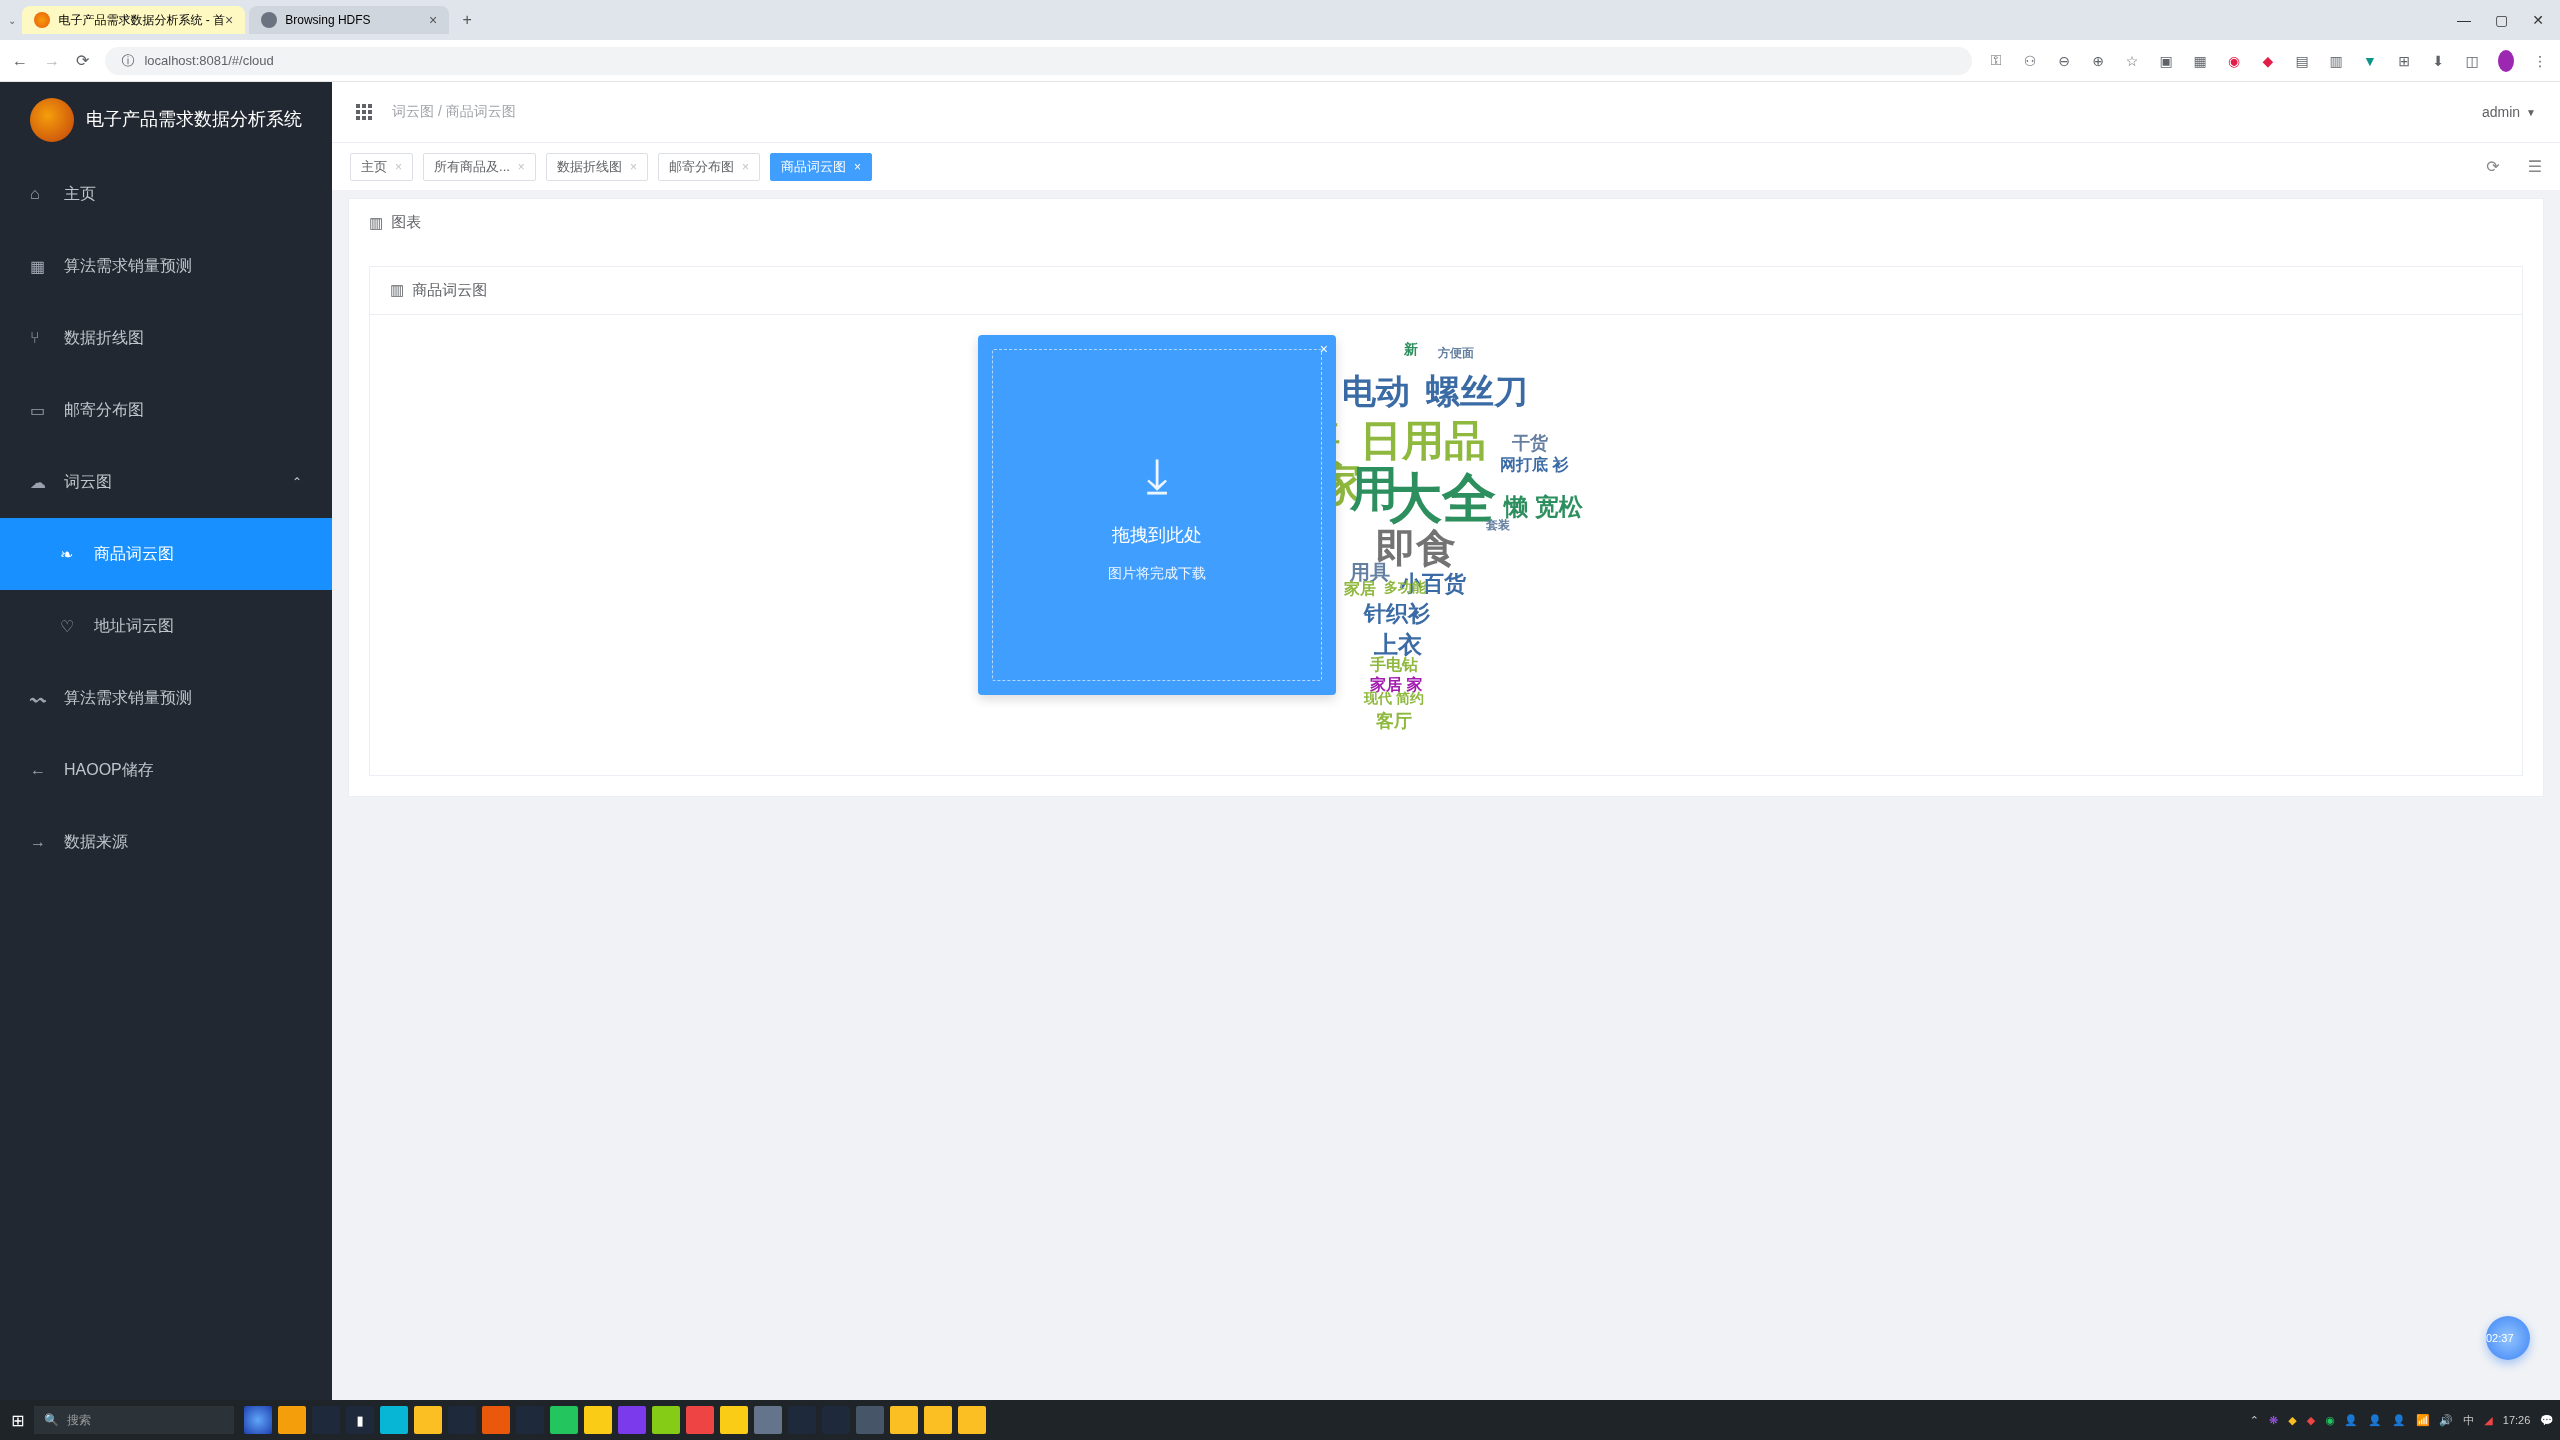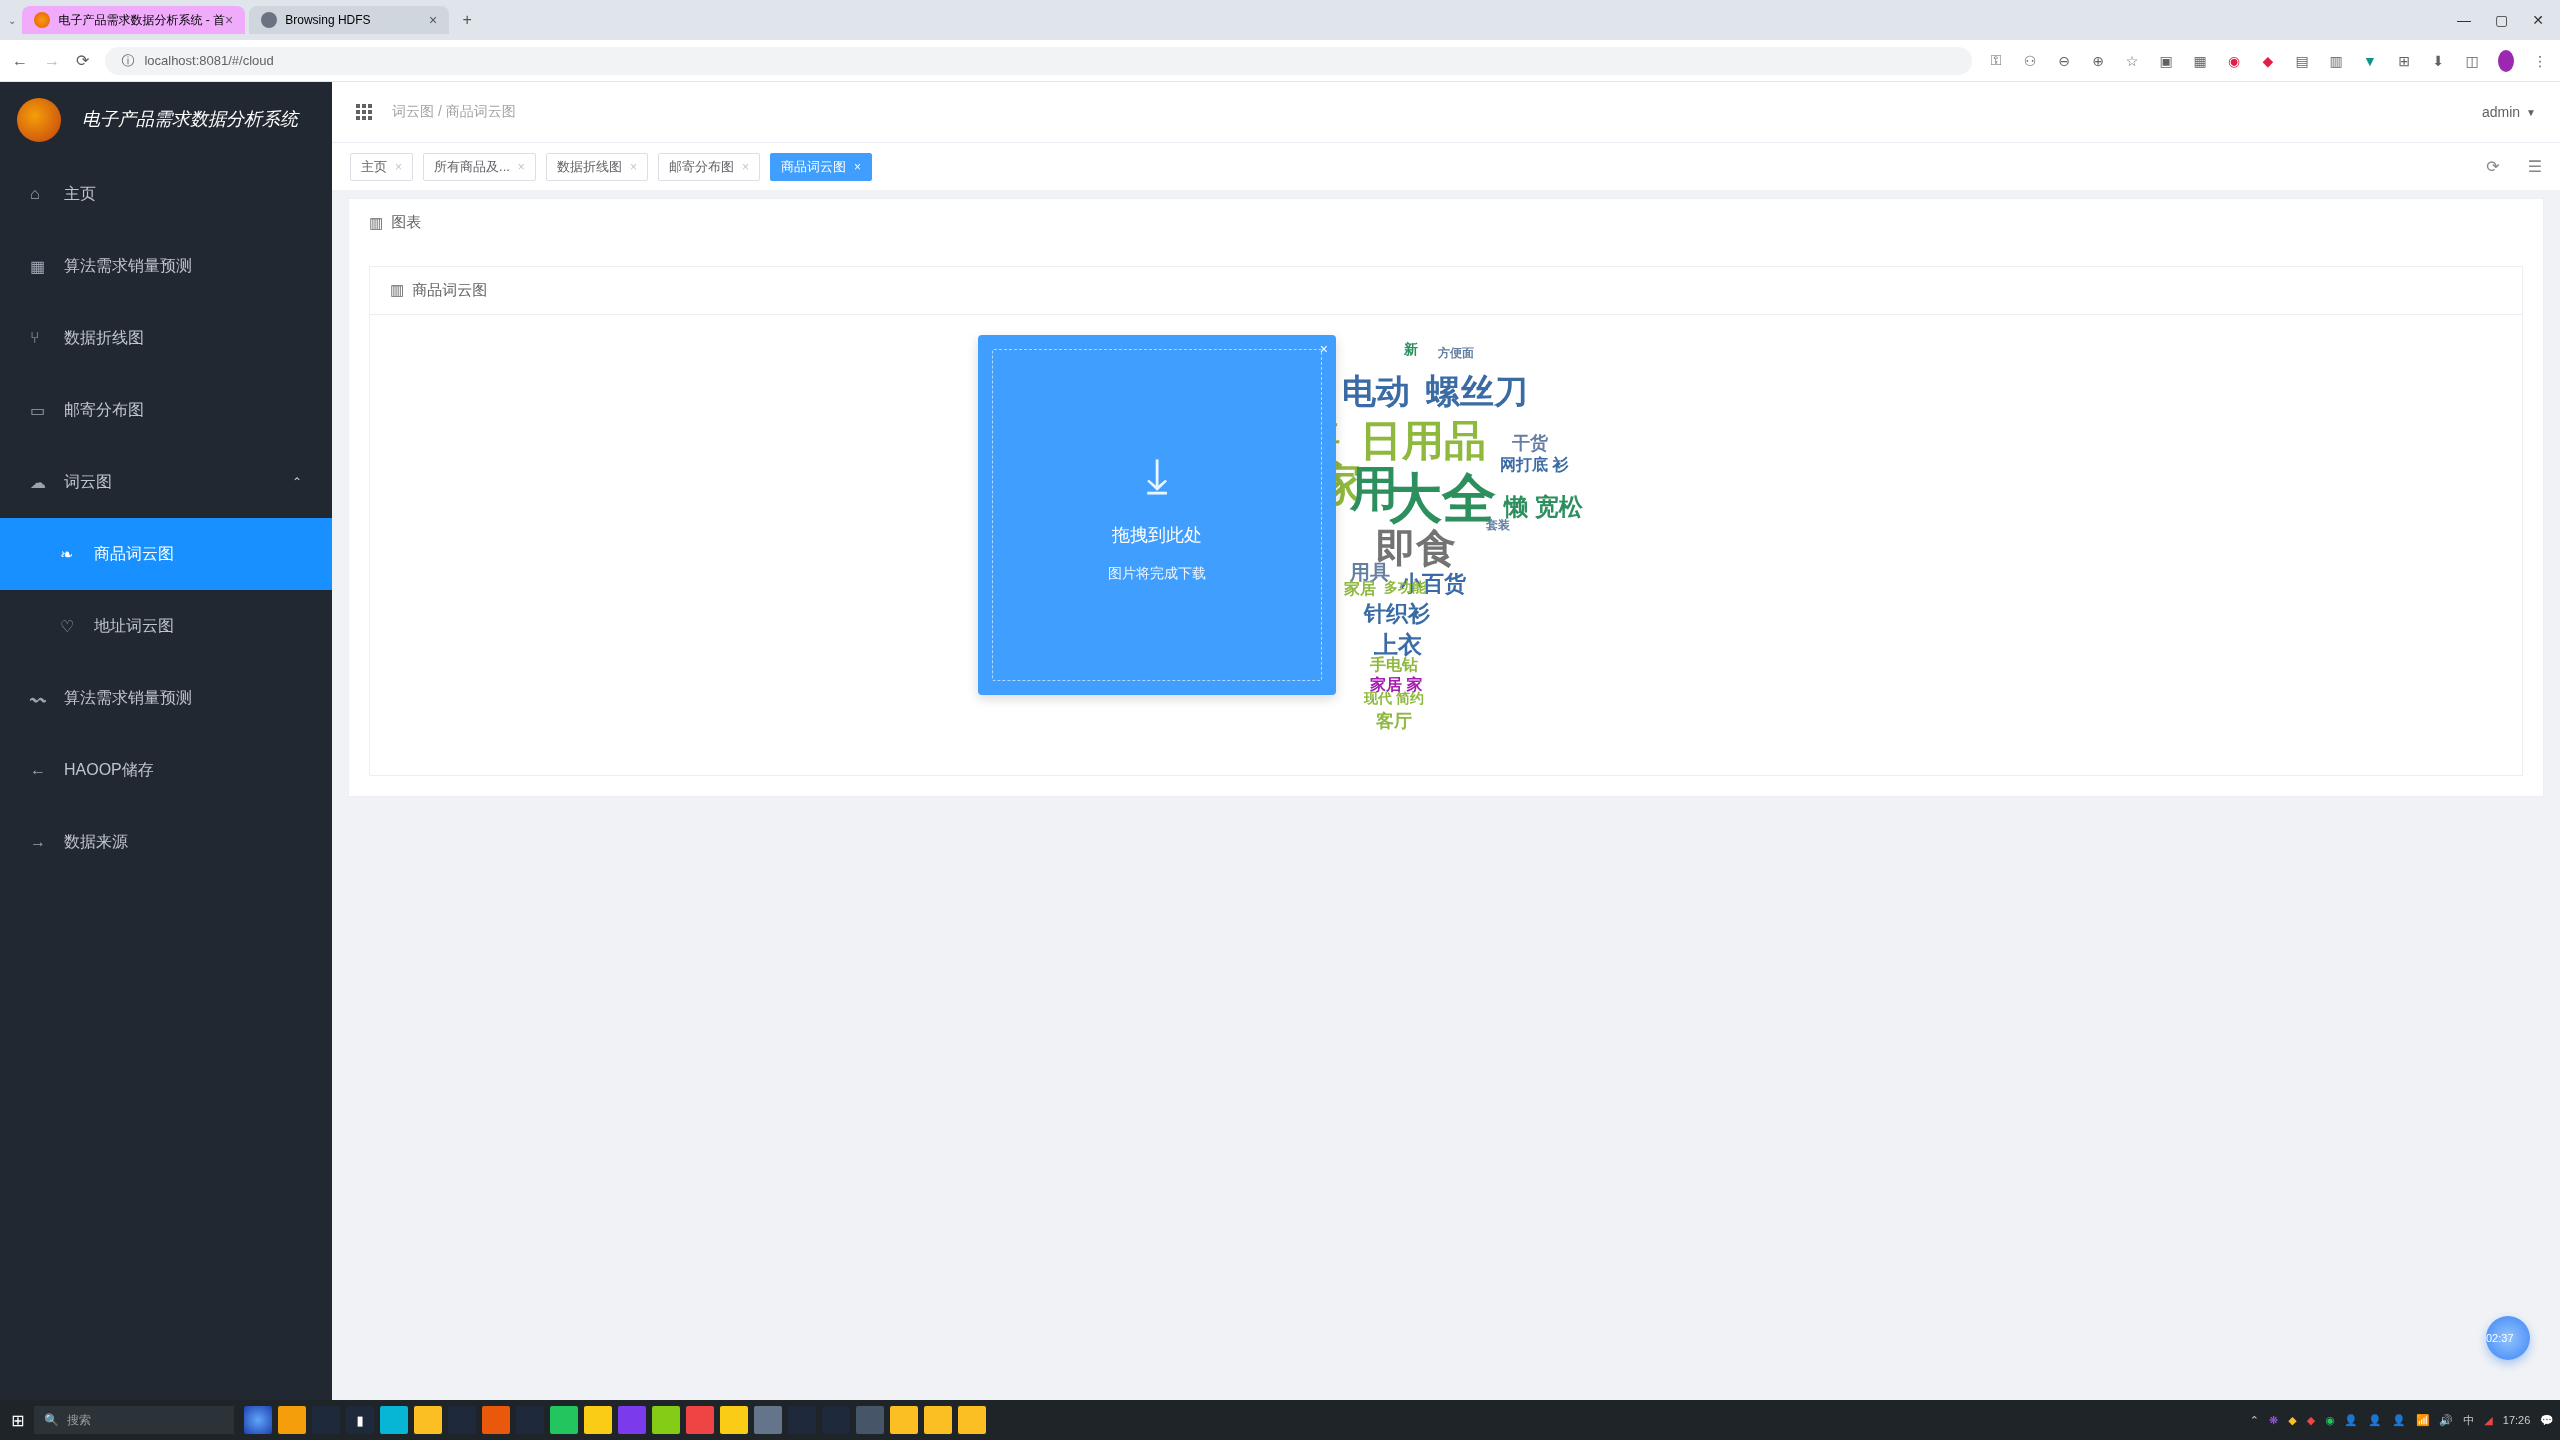--- a/index.html
+++ b/index.html
@@ -1,40 +1,40 @@
 <!DOCTYPE html>
 <html><head>
   <meta charset="utf-8">
   <style>
     * { margin: 0; padding: 0; box-sizing: border-box; font-family: "Microsoft YaHei", Arial, sans-serif; }
     body { width: 2560px; height: 1440px; overflow: hidden; background: #fff; }
 
     
     .browser-chrome { height: 40px; background: #dfe5eb; display: flex; align-items: center; padding: 0 8px; }
-    .tab { height: 28px; background: #f0abfc; border-radius: 8px 8px 0 0; display: flex; align-items: center; padding: 0 12px; font-size: 12px; margin-right: 4px; min-width: 200px; position: relative; }
+    .tab { height: 28px; background: #fef9c3; border-radius: 8px 8px 0 0; display: flex; align-items: center; padding: 0 12px; font-size: 12px; margin-right: 4px; min-width: 200px; position: relative; }
     .tab.inactive { background: #cfd6dd; }
     .tab-icon { width: 16px; height: 16px; margin-right: 8px; border-radius: 50%; background: #666; }
     .tab-icon.orange { background: radial-gradient(circle, #f59e0b, #ea580c); }
     .tab-icon.gray { background: #6b7280; }
     .tab-close { margin-left: auto; font-size: 14px; color: #555; }
     .new-tab { width: 28px; text-align: center; font-size: 16px; color: #555; }
     .window-controls { margin-left: auto; display: flex; gap: 24px; font-size: 14px; color: #333; padding-right: 8px; }
     .chevron-down { font-size: 10px; color: #666; margin-right: 6px; }
 
     .addr-bar { height: 42px; background: #fff; border-bottom: 1px solid #e5e5e5; display: flex; align-items: center; padding: 0 12px; gap: 16px; }
     .nav-btn { color: #5f6368; font-size: 16px; }
     .url-input { flex: 1; height: 28px; background: #f1f3f4; border-radius: 14px; display: flex; align-items: center; padding: 0 16px; font-size: 13px; color: #5f6368; }
     .addr-icons { display: flex; gap: 18px; font-size: 14px; color: #5f6368; align-items: center; }
     .addr-icons span { width: 16px; text-align: center; }
     .avatar { width: 22px; height: 22px; border-radius: 50%; background: #9c27b0; }
 
     
     .app { display: flex; height: calc(100% - 82px - 40px); }
     .sidebar { width: 332px; background: #222831; color: #bfc5cc; display: flex; flex-direction: column; }
-    .logo-area { display: flex; align-items: center; padding: 16px 17px; gap: 21px; font-style: italic; }
+    .logo-area { display: flex; align-items: center; padding: 16px 30px; gap: 12px; }
     .logo-img { width: 44px; height: 44px; border-radius: 50%; background: radial-gradient(circle at 40% 40%, #f59e0b, #c2410c); }
     .logo-text { font-size: 18px; color: #fff; line-height: 1.4; }
 
     .menu-item { display: flex; align-items: center; padding: 0 30px; height: 72px; font-size: 16px; gap: 16px; cursor: pointer; }
     .menu-item.sub { padding-left: 60px; }
     .menu-item.active { background: #1890ff; color: #fff; }
     .menu-chevron { margin-left: auto; font-size: 12px; }
     .menu-icon { width: 18px; font-size: 16px; color: #9ca3af; }
     .menu-item.active .menu-icon { color: #fff; }
 

